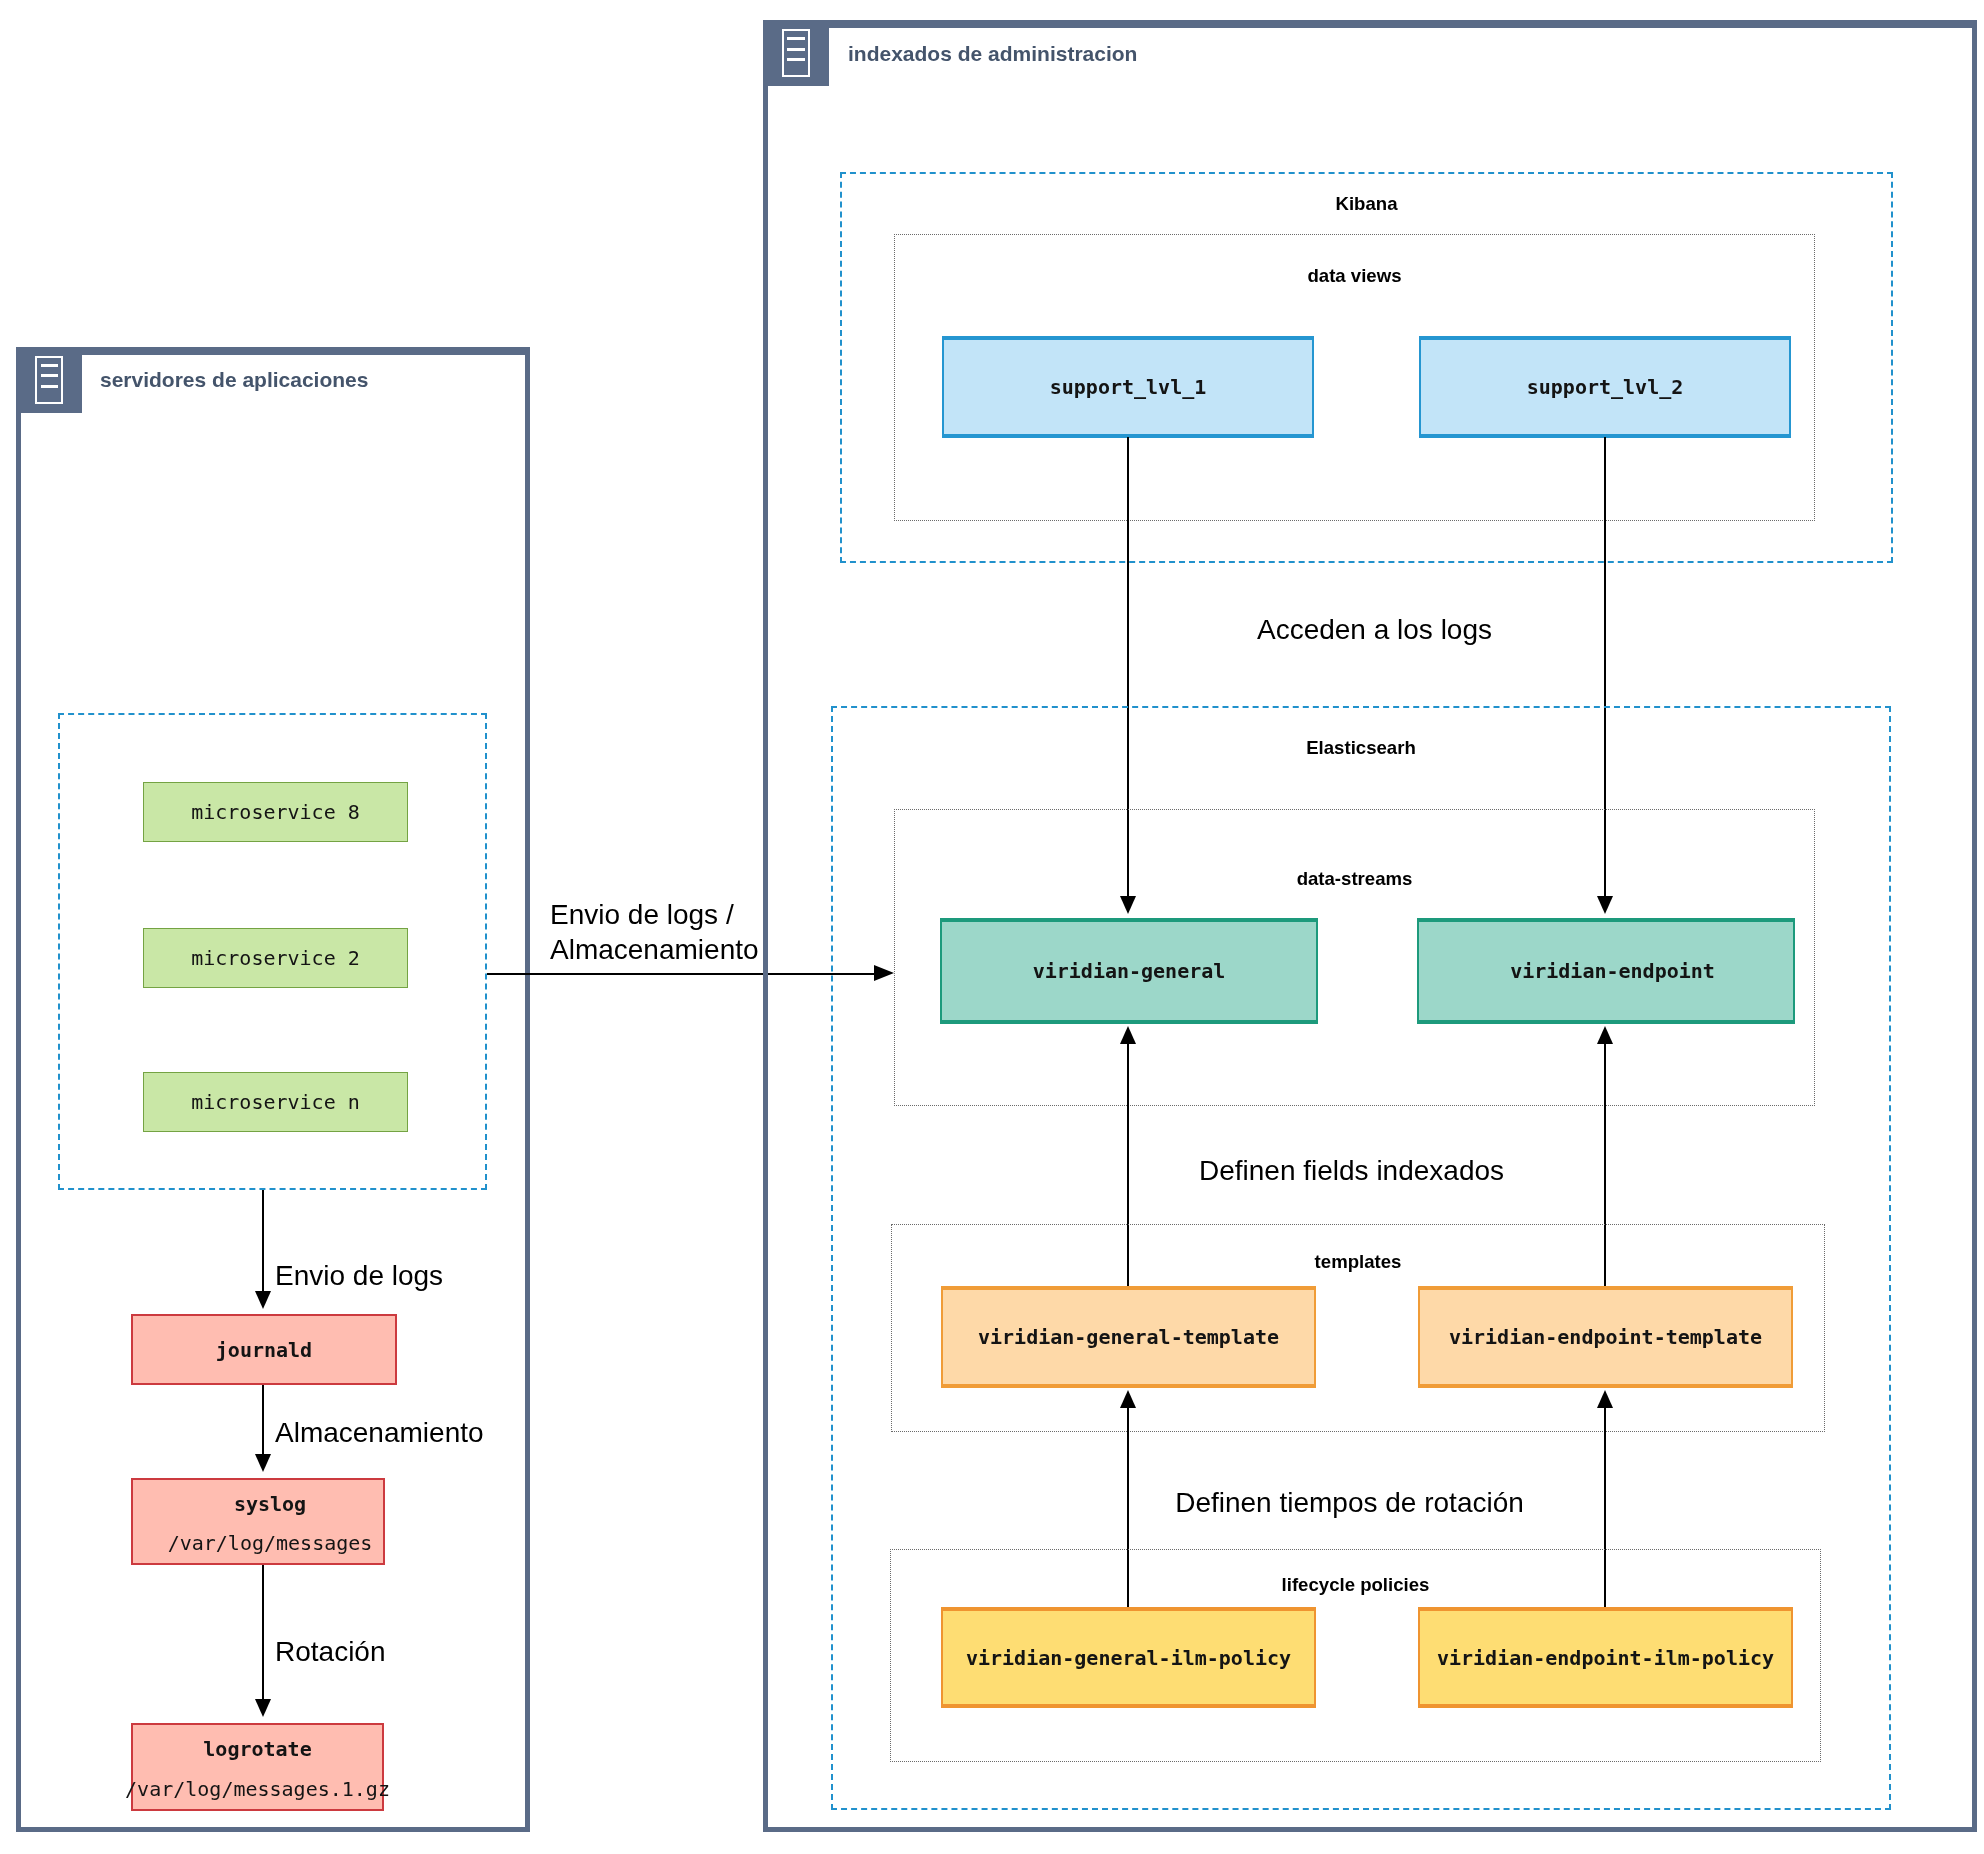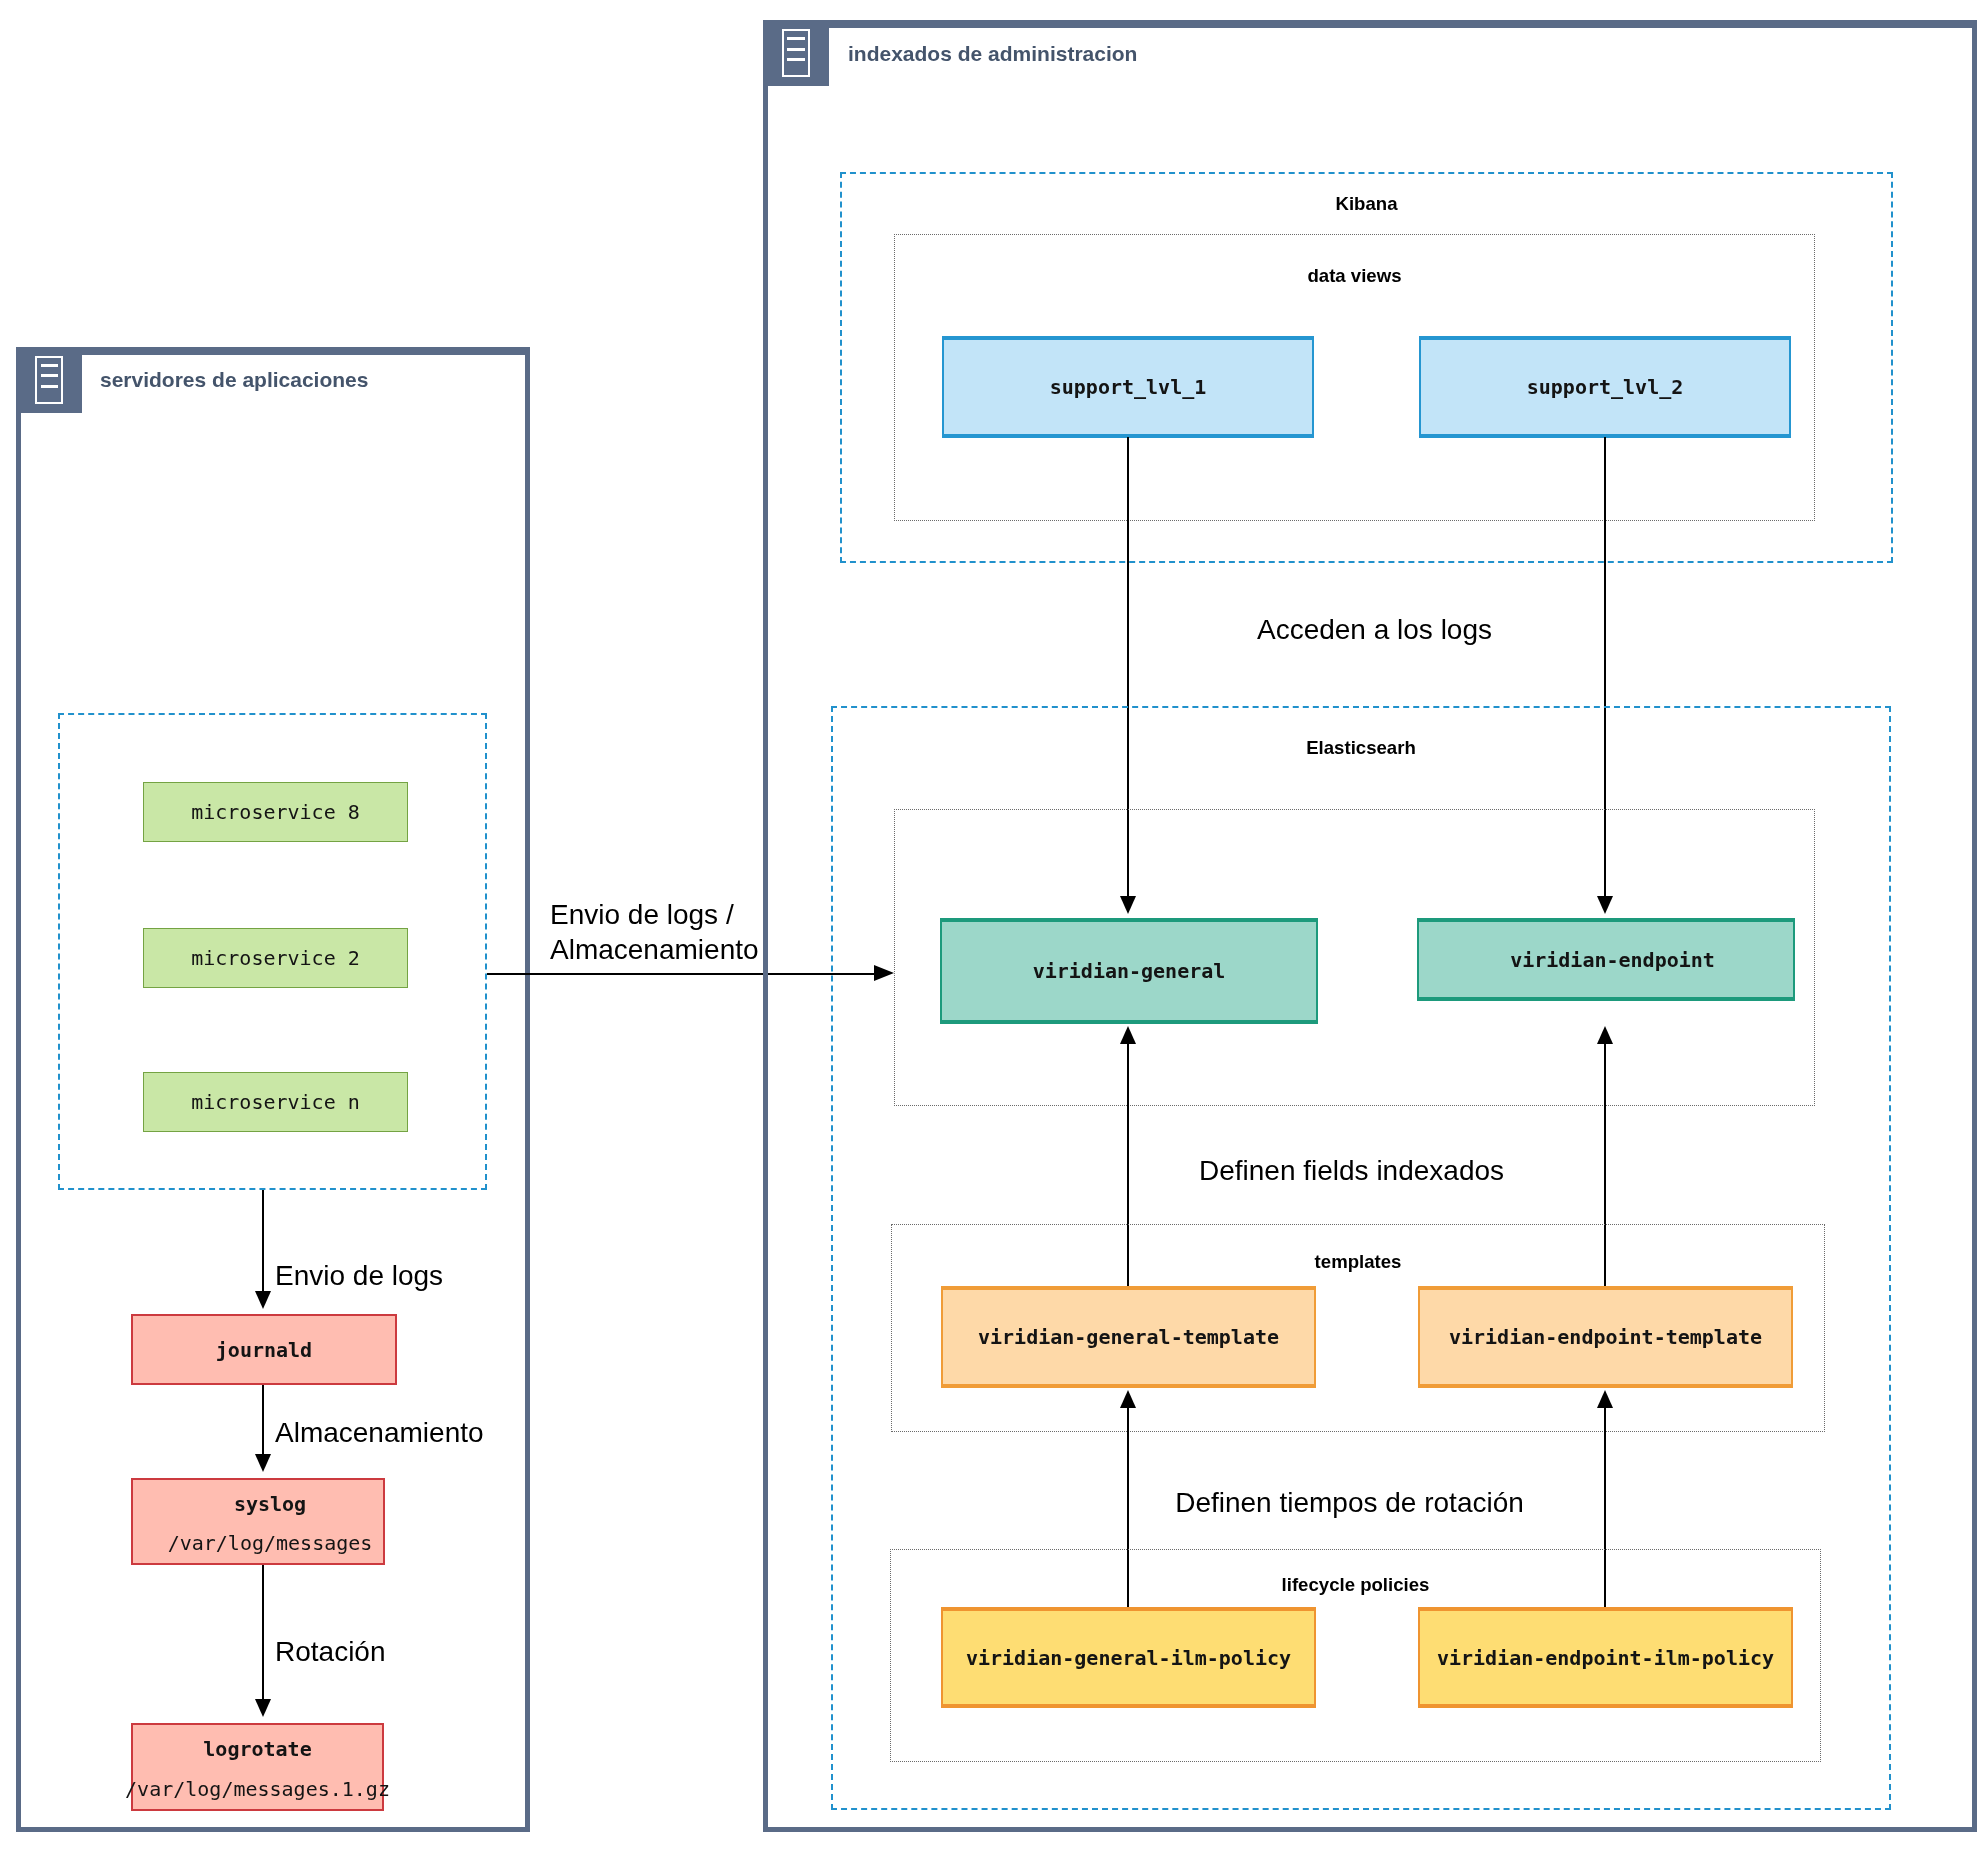--- a/index.html
+++ b/index.html
@@ -120,24 +120,25 @@
   <div class="vline" style="left:1127px;top:437px;height:460px;"></div>
   <div class="arr-down" style="left:1120px;top:896px;"></div>
   <div class="vline" style="left:1604px;top:437px;height:460px;"></div>
   <div class="arr-down" style="left:1597px;top:896px;"></div>
   <div class="flow-label center" style="left:1200px;top:614px;width:349px;">Acceden a los logs</div>
 
   <div class="dashed-group" style="left:831px;top:706px;width:1060px;height:1104px;"></div>
   <div class="group-label" style="left:831px;top:737px;width:1060px;">Elasticsearh</div>
 
   <div class="dotted-group" style="left:894px;top:809px;width:921px;height:297px;"></div>
+  <div class="group-label" style="left:894px;top:868px;width:921px;">data-streams</div>
   <div class="node teal" style="left:940px;top:918px;width:378px;height:106px;">
     <span class="name">viridian-general</span>
   </div>
-  <div class="node teal" style="left:1417px;top:918px;width:378px;height:83px;padding-left:13px;">
+  <div class="node teal" style="left:1417px;top:918px;width:378px;height:106px;padding-left:13px;">
     <span class="name">viridian-endpoint</span>
   </div>
 
   <div class="arr-up" style="left:1120px;top:1026px;"></div>
   <div class="vline" style="left:1127px;top:1044px;height:242px;"></div>
   <div class="arr-up" style="left:1597px;top:1026px;"></div>
   <div class="vline" style="left:1604px;top:1044px;height:242px;"></div>
   <div class="flow-label center" style="left:1177px;top:1155px;width:349px;">Definen fields indexados</div>
 
   <div class="dotted-group" style="left:891px;top:1224px;width:934px;height:208px;"></div>

